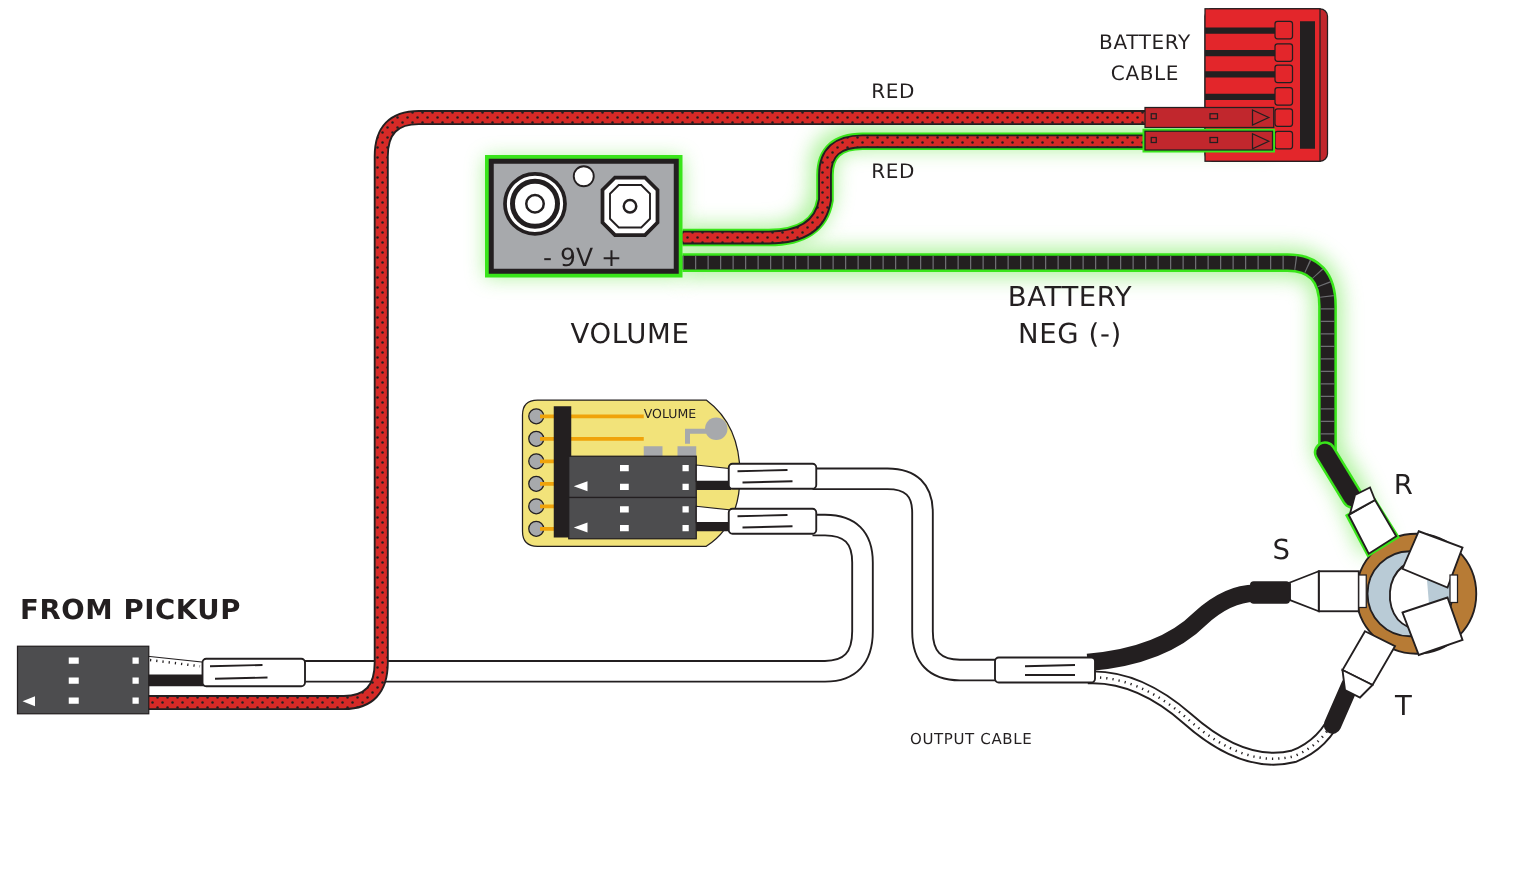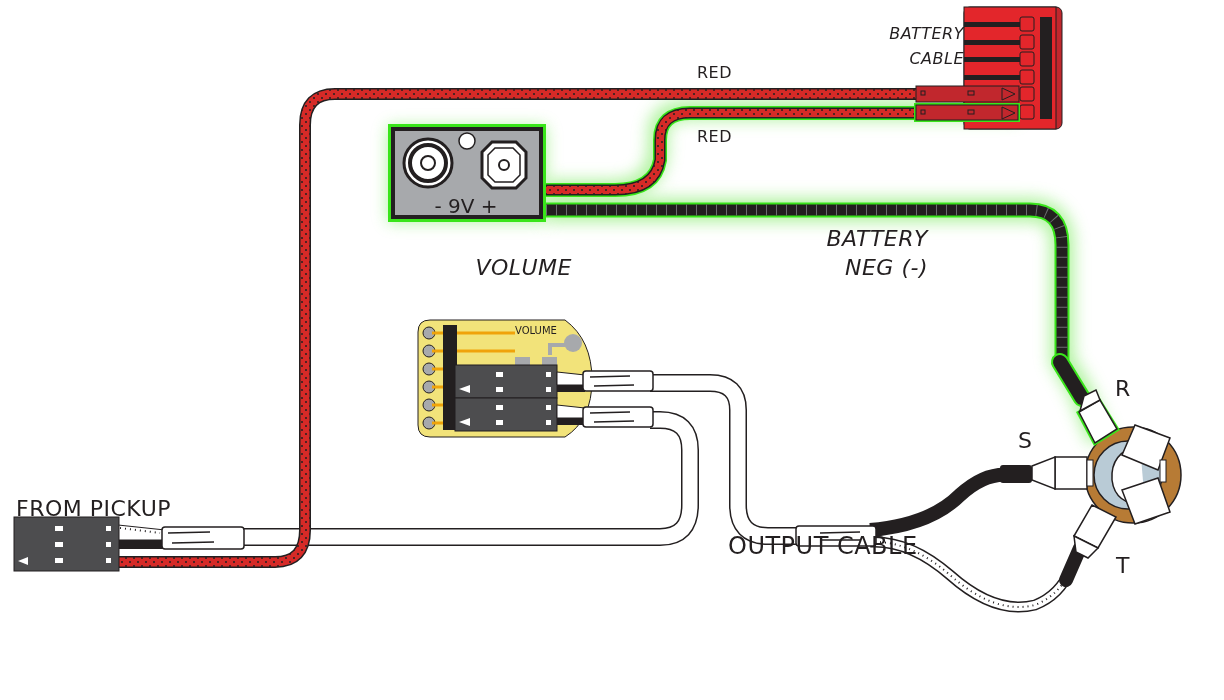--- a/index.html
+++ b/index.html
@@ -1,21 +1,21 @@
 <!DOCTYPE html>
 <html><head>
 <meta charset="utf-8">
 <style>
   html,body{margin:0;padding:0;background:#fff;}
   body{width:1224px;height:700px;position:relative;overflow:hidden;font-family:"DejaVu Sans","Liberation Sans",sans-serif;}
   svg{position:absolute;left:0;top:0;}
   .lbl{position:absolute;color:#231f20;font-family:"DejaVu Sans","Liberation Sans",sans-serif;line-height:1.2;white-space:nowrap;}
   .lbl-lg{font-size:22px;letter-spacing:0.5px;}
   .lbl-md{font-size:16px;letter-spacing:0.5px;}
-  .center{text-align:right;font-style:italic;}
+  .center{text-align:center;}
 </style>
 </head>
 <body>
 
 <svg width="1224" height="700" viewBox="0 0 1224 700">
   <defs>
     <pattern id="redDots" width="8" height="8" patternUnits="userSpaceOnUse">
       <rect width="8" height="8" fill="#d62a27"></rect>
       <circle cx="2" cy="2" r="1" fill="#231f20"></circle>
       <circle cx="6" cy="6" r="1" fill="#231f20"></circle>
@@ -205,17 +205,17 @@
 </div>
 <div class="lbl lbl-md" style="left:697px;top:63px;">RED</div>
 <div class="lbl lbl-md" style="left:697px;top:127px;">RED</div>
 <div class="lbl lbl-lg center" style="left:784px;top:226px;width:144px;">
   <div>BATTERY</div>
   <div style="margin-top:3px;">NEG (-)</div>
 </div>
 <div class="lbl lbl-lg center" style="left:436px;top:252px;width:136px;">
   <div style="margin-top:3px;">VOLUME</div>
 </div>
-<div class="lbl lbl-lg" style="left:16px;top:496px;">FROM PICKUP</div>
-<div class="lbl lbl-md" style="left:728px;top:532px;font-size:24px;">OUTPUT CABLE</div>
+<div class="lbl lbl-lg" style="left:16px;top:476px;font-weight:bold;">FROM PICKUP</div>
+<div class="lbl lbl-md" style="left:728px;top:584px;font-size:12px;">OUTPUT CABLE</div>
 <div class="lbl lbl-lg" style="left:1018px;top:428px;">S</div>
 <div class="lbl lbl-lg" style="left:1115px;top:376px;">R</div>
 <div class="lbl lbl-lg" style="left:1116px;top:553px;">T</div>
 
 </body></html>

